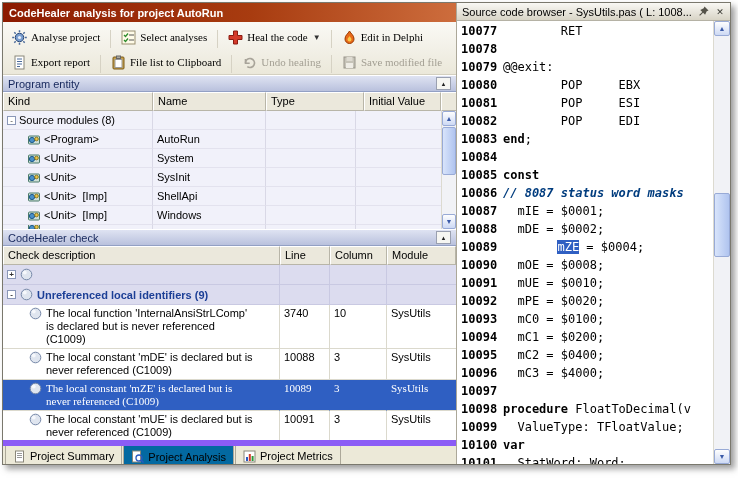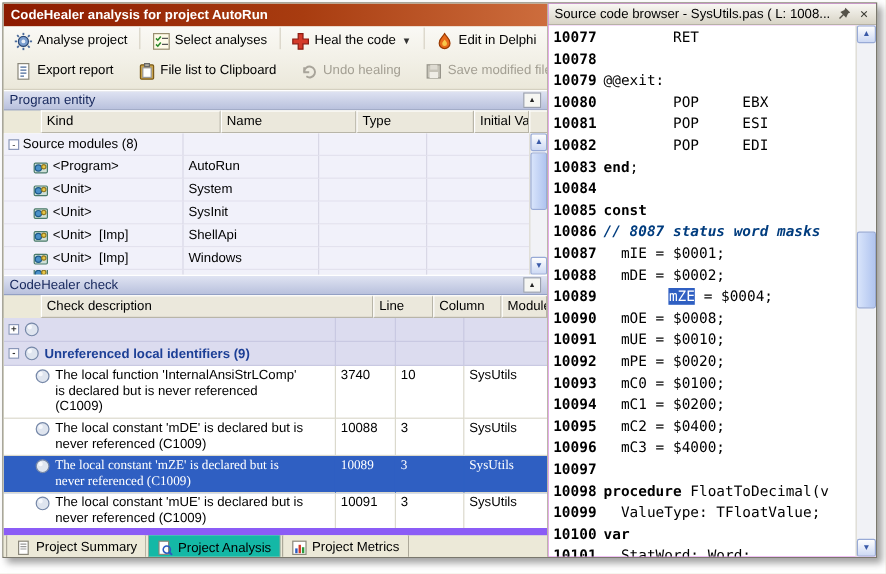--- a/index.html
+++ b/index.html
@@ -12,35 +12,35 @@
 
   
   .left-pane { width:454px; min-width:454px; display:flex; flex-direction:column;
                border-right:1px solid #aca899; background:#ece9d8; overflow:hidden; }
 
   .titlebar { height:19px; min-height:19px; color:#fff; font-weight:bold;
               display:flex; align-items:center; padding:0 6px;
               background:linear-gradient(90deg,#8c1a00 0%,#a83c10 55%,#cd6d3d 100%); }
 
   .toolbar { background:linear-gradient(#faf9f5,#ebe8da); border-bottom:1px solid #d4d0c0; padding:1px 2px; }
-  .tb-row { display:flex; align-items:flex-start; height:25px; }
+  .tb-row { display:flex; align-items:flex-end; height:25px;font-family:Liberation Serif, serif; }
   .tb-btn { display:flex; align-items:center; gap:4px; height:22px; padding:0 6px;
             background:transparent; border:1px solid transparent; font:inherit; cursor:default; white-space:nowrap; }
   .tb-btn.disabled { color:#a39f93; }
   .tb-icon { display:inline-flex; width:15px; height:15px; }
   .drop { font-size:8px; margin-left:1px; color:#333; }
   .tb-sep { width:1px; height:18px; background:#d6d2c4; margin:0 3px; }
 
   .panel-header { height:17px; min-height:17px; display:flex; align-items:center; padding:0 5px;
                   color:#16275c; background:linear-gradient(#dfe3f2,#b9c1dd);
                   border-top:1px solid #fff; border-bottom:1px solid #93a0c4; }
   .collapse-btn { margin-left:auto; width:15px; height:13px; background:#f6f6f2;
                   border:1px solid #9aa0b0; font-size:6px; line-height:10px; text-align:center; padding:0; color:#222; }
 
-  .grid-header { display:flex; height:19px; min-height:19px; background:#ebe8dc;margin-left:31px; }
+  .grid-header { display:flex; height:19px; min-height:19px; background:#ebe8dc; }
   .gh { border-top:1px solid #fff; border-left:1px solid #fff; border-right:1px solid #b8b5a8;
         border-bottom:1px solid #b8b5a8; padding:2px 4px; overflow:hidden; white-space:nowrap; }
   .pe-gh .c0{width:150px}.pe-gh .c1{width:113px}.pe-gh .c2{width:98px}.pe-gh .c3{flex:1}.pe-gh .c4{width:15px;border-right:none}
   .ck-gh .c0{width:277px}.ck-gh .c1{width:50px}.ck-gh .c2{width:57px}.ck-gh .c3{flex:1}
 
   .pe-body { height:118px; min-height:118px; display:flex; background:#fff; overflow:hidden; }
   .pe-rows { flex:1; overflow:hidden; }
   .pe-row { display:flex; height:19px; background:#f1f1fa; }
   .pe-row .cell { border-right:1px solid #d9d8e6; border-bottom:1px solid #e3e2ee;
                   display:flex; align-items:center; gap:3px; padding:0 4px; overflow:hidden; white-space:pre; }
@@ -62,21 +62,21 @@
   .ck-row.item .desc { padding-left:26px; }
   .ck-row.item .desc-text { width:208px; line-height:13px; }
   .ck-row.selected { background:#2f5fc2; color:#fff;font-family:Liberation Serif, serif; }
   .ck-row.selected .cell { border-color:#2f5fc2; border-bottom-color:#dbd9cd; }
 
   .tabbar { height:24px; min-height:24px; background:#ece9d8; display:flex; align-items:flex-start;
             padding-left:2px; border-top:6px solid #8b5cf6; }
   .tab { display:flex; align-items:center; gap:4px; height:21px; padding:0 7px;
          border:1px solid #aca899; border-top:none; border-radius:0 0 3px 3px;
          background:#ece9d8; margin-right:1px; white-space:nowrap; }
-  .tab.active { background:#14b8a6; height:22px; }
+  .tab.active { background:#0369a1; height:22px; }
 
   
   .right-pane { flex:1; display:flex; flex-direction:column; background:#d946ef; overflow:hidden; }
   .rp-header { height:18px; min-height:18px; display:flex; align-items:center; gap:3px; padding:0 3px 0 5px;
                background:linear-gradient(#f9f8f4,#d8d4c6); border-bottom:1px solid #b5b2a5; }
   .rp-title { flex:1; white-space:nowrap; overflow:hidden; }
   .rp-btn { width:14px; height:14px; display:flex; align-items:center; justify-content:center;
             font-size:9px; color:#3a3a33; }
   .code-wrap { flex:1; display:flex; background:#fff; overflow:hidden; }
   .code-lines { flex:1; overflow:hidden; font-family:"DejaVu Sans Mono",monospace; font-size:12px;

